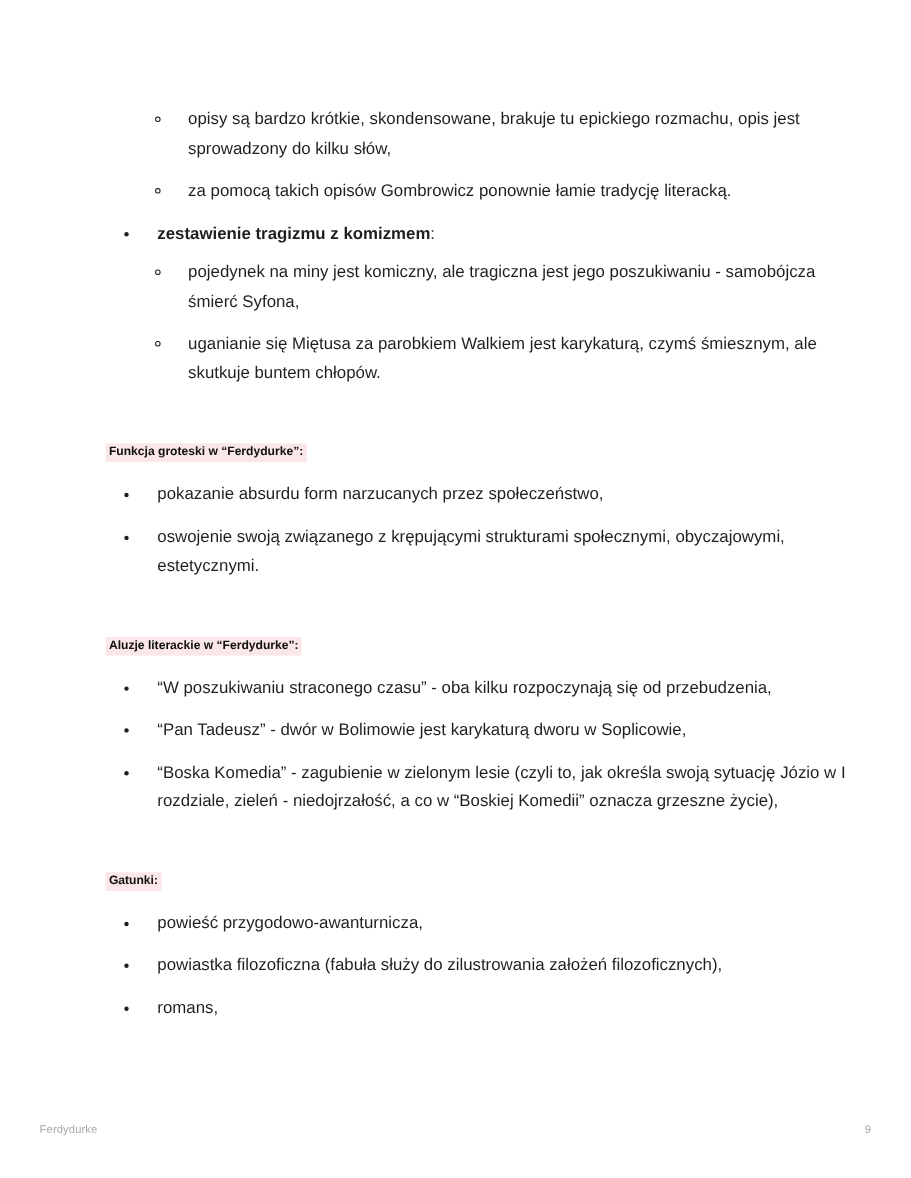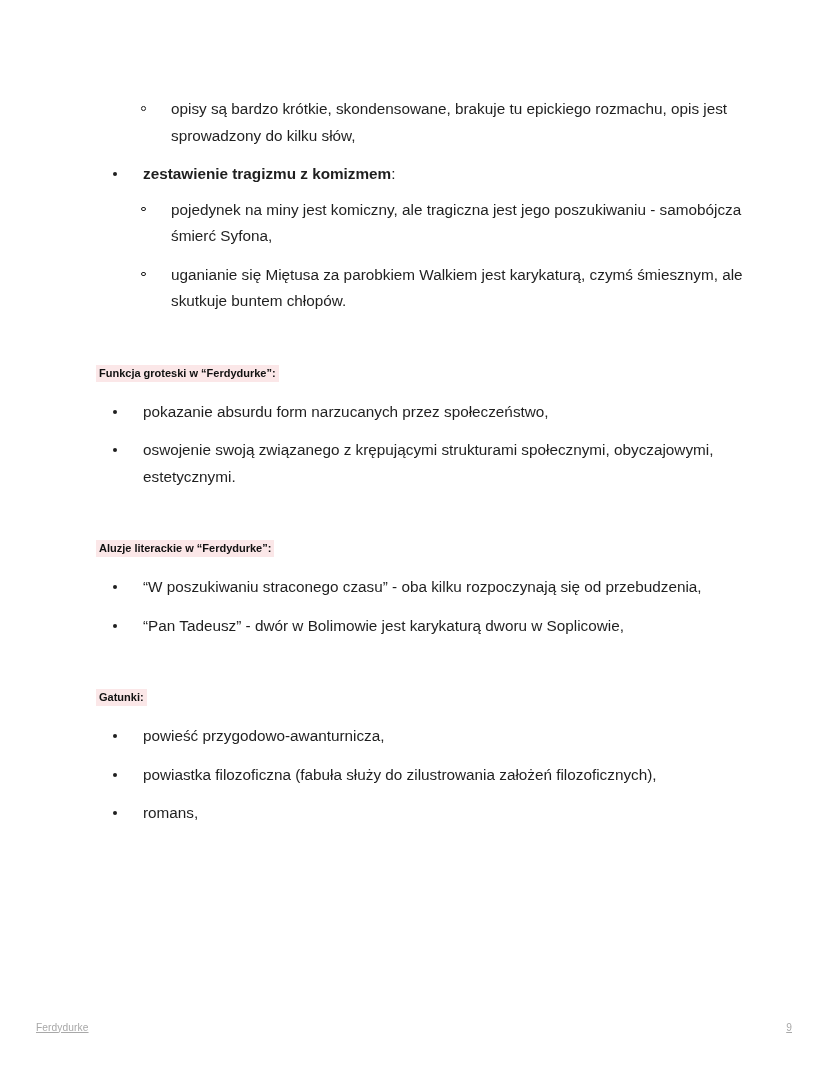--- a/index.html
+++ b/index.html
@@ -109,32 +109,32 @@
     left: 36px;
     right: 36px;
     top: 1018px;
     height: 18px;
     display: flex;
     align-items: center;
     justify-content: space-between;
     font-size: 10.2px;
     color: #a8a8a8;
     letter-spacing: 0.1px;
-    text-decoration: underline;
   }
   .footer-doc { text-align: left; }
   .footer-page { text-align: right; }
 </style>
 </head>
 <body>
 
 <div class="page">
 
   <ul class="lvl2">
     <li class="item b2">opisy są bardzo krótkie, skondensowane, brakuje tu epickiego rozmachu, opis jest sprowadzony do kilku słów,</li>
+    <li class="item b2">za pomocą takich opisów Gombrowicz ponownie łamie tradycję literacką.</li>
   </ul>
 
   <ul class="lvl1">
     <li class="item b1 tight">
       <span class="bold-lead">zestawienie tragizmu z komizmem</span><span>:</span>
     </li>
   </ul>
 
   <ul class="lvl2">
     <li class="item b2">pojedynek na miny jest komiczny, ale tragiczna jest jego poszukiwaniu - samobójcza śmierć Syfona,</li>
@@ -152,20 +152,21 @@
   </ul>
 
   <div class="gap-lg"></div>
 
   <div class="section-head">
     <span class="hl">Aluzje literackie w “Ferdydurke”:</span>
   </div>
   <ul class="lvl1">
     <li class="item b1">“W poszukiwaniu straconego czasu” - oba kilku rozpoczynają się od przebudzenia,</li>
     <li class="item b1">“Pan Tadeusz” - dwór w Bolimowie jest karykaturą dworu w Soplicowie,</li>
+    <li class="item b1">“Boska Komedia” - zagubienie w zielonym lesie (czyli to, jak określa swoją sytuację Józio w I rozdziale, zieleń - niedojrzałość, a co w “Boskiej Komedii” oznacza grzeszne życie),</li>
   </ul>
 
   <div class="gap-lg"></div>
 
   <div class="section-head">
     <span class="hl">Gatunki:</span>
   </div>
   <ul class="lvl1">
     <li class="item b1">powieść przygodowo-awanturnicza,</li>
     <li class="item b1">powiastka filozoficzna (fabuła służy do zilustrowania założeń filozoficznych),</li>

